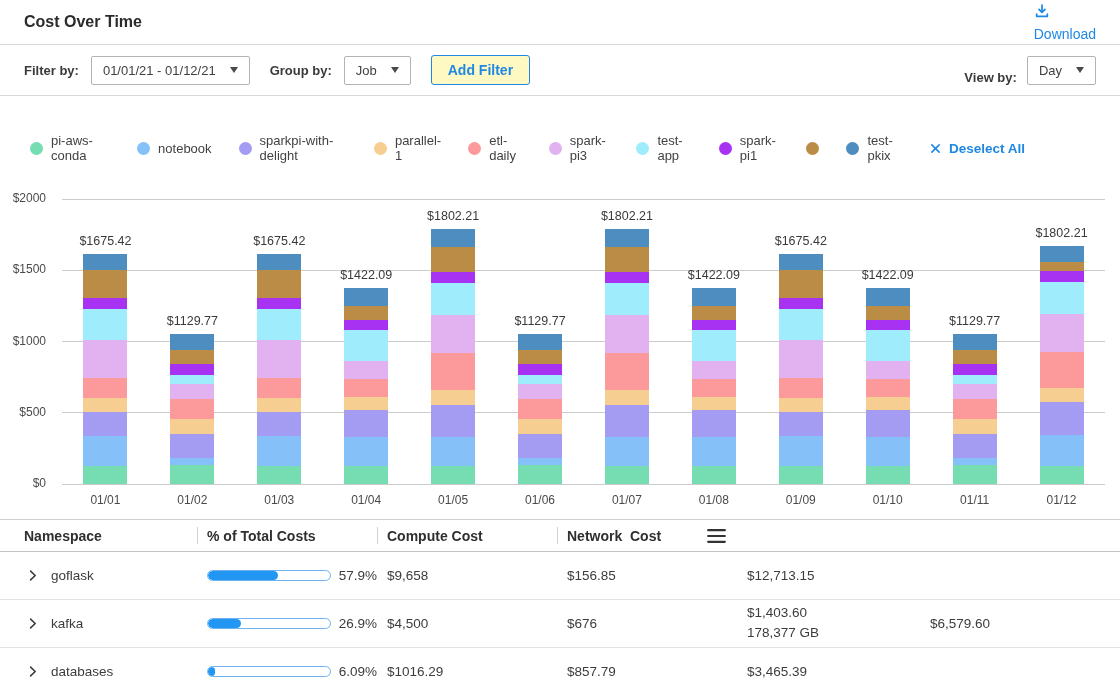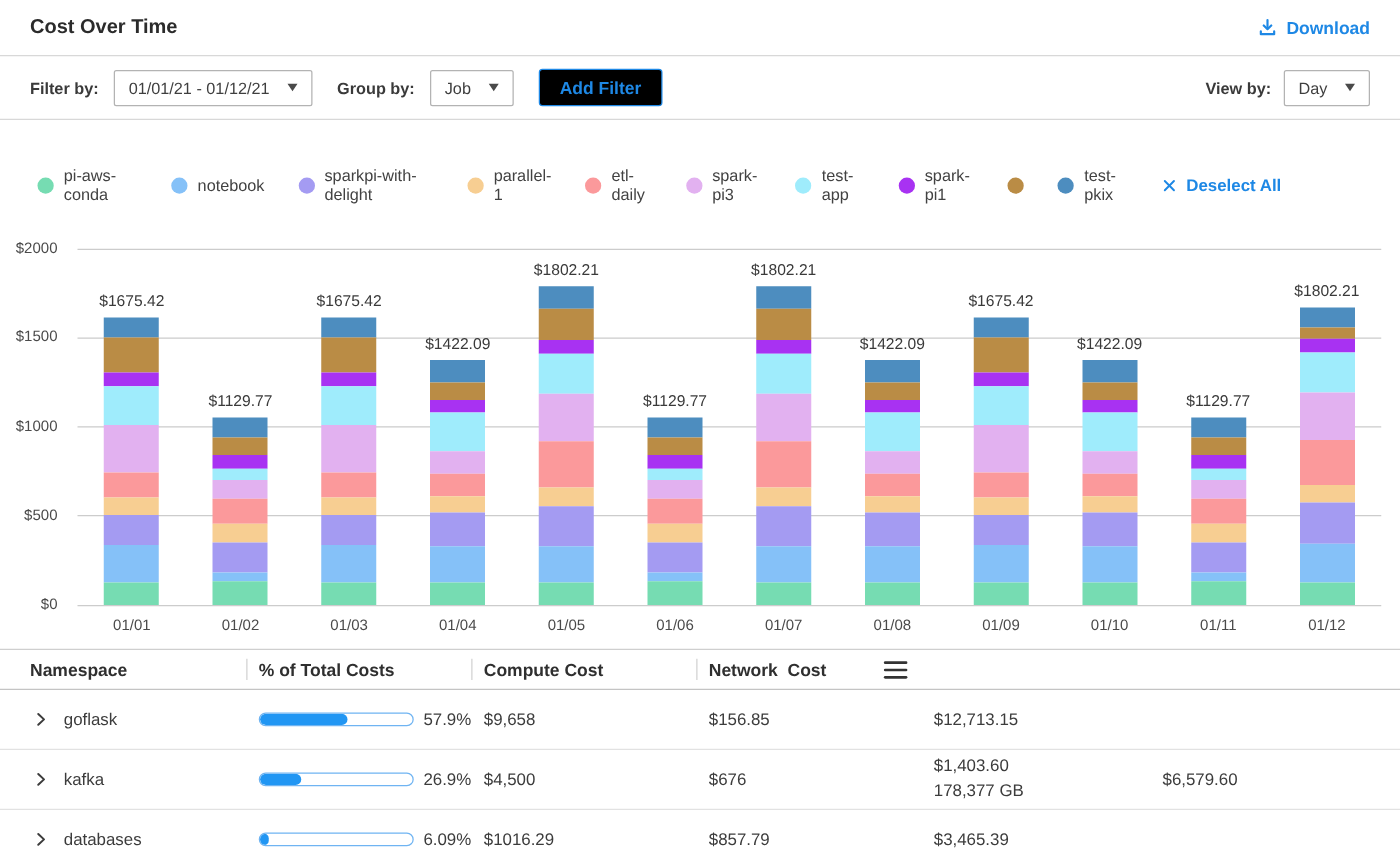--- a/index.html
+++ b/index.html
@@ -4,36 +4,36 @@
 <style>
   * { margin:0; padding:0; box-sizing:border-box; }
   html,body { background:#fff; }
   body { font-family:"Liberation Sans","DejaVu Sans",sans-serif; color:#333; }
   .app { position:relative; width:1120px; height:687px; background:#fff; overflow:hidden; }
 
   
   .topbar { display:flex; align-items:center; justify-content:space-between;
             height:45px; padding:0 24px; border-bottom:1px solid #d8d8d8; }
   .page-title { font-size:16px; font-weight:700; color:#2b2b2b;text-align:center; }
-  .download { display:flex; align-items:flex-start; gap:7px; color:#1e88e5; font-weight:700;
-              font-size:14px; cursor:pointer; }
+  .download { display:flex; align-items:flex-start; gap:7px; color:#1e88e5; font-weight:400;
+              font-size:14px; cursor:pointer;flex-direction:column; }
 
   
   .filterbar { display:flex; align-items:center; height:51px; padding:0 24px;
                border-bottom:1px solid #d8d8d8; gap:12px; }
   .flabel { font-size:13px; font-weight:700; color:#3a3a3a; }
   .selectbox { display:flex; align-items:center; gap:14px; border:1px solid #b3b3b3;
                border-radius:2px; padding:6px 11px; font-size:13px; color:#3f3f3f;
                background:#fff; cursor:pointer; }
   .caret { width:0; height:0; border-left:4.5px solid transparent;
            border-right:4.5px solid transparent; border-top:6px solid #4a4a4a; }
-  .btn-outline { border:1.5px solid #1e88e5; color:#1e88e5; background:#000000; font-weight:700;
+  .btn-outline { border:1.5px solid #1e88e5; color:#1e88e5; background:#fef9c3; font-weight:700;
                  font-size:14px; padding:6px 16px; border-radius:3px; cursor:pointer;
                  margin-left:8px; font-family:inherit; }
-  .viewby { margin-left:auto; display:flex; align-items:center; gap:10px; }
+  .viewby { margin-left:auto; display:flex; align-items:flex-end; gap:10px; }
 
   
   .legendbar { display:flex; align-items:center; gap:27px; padding:0 95px 0 30px; height:42px;margin-top:31px; }
   .legend-item { display:flex; align-items:center; gap:8px; font-size:13px; color:#424242; cursor:pointer; }
   .dot { width:13px; height:13px; border-radius:50%; flex:0 0 auto; }
   .deselect { margin-left:auto; display:flex; align-items:center; gap:8px; color:#1e88e5;
               font-weight:700; font-size:13.5px; cursor:pointer; white-space:nowrap; }
 
   
   .chart { position:relative; height:350px; }

